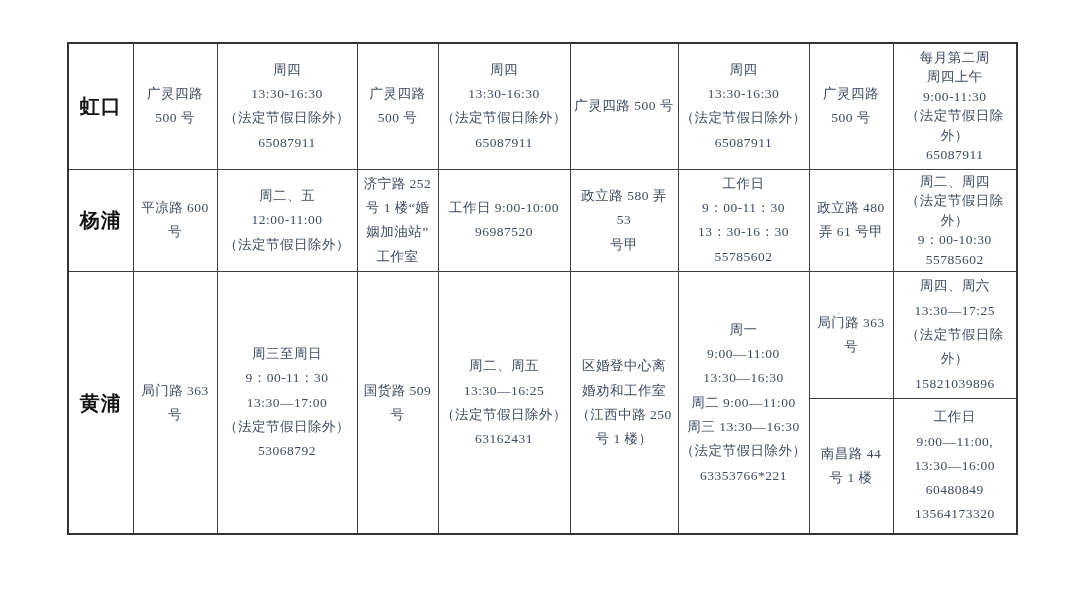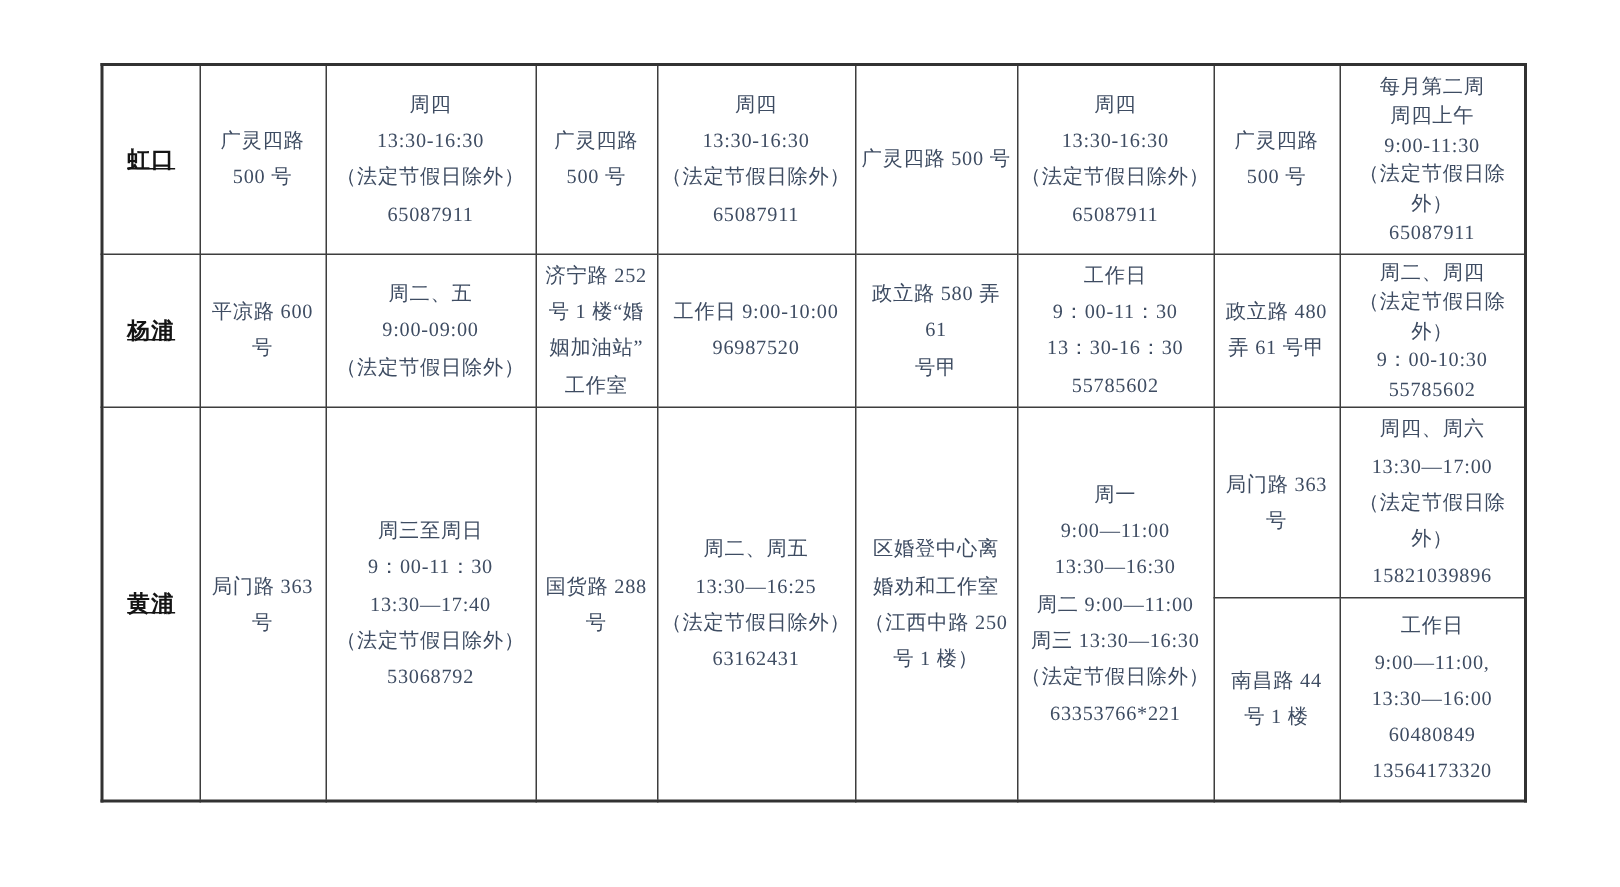--- a/index.html
+++ b/index.html
@@ -30,24 +30,23 @@
     line-height: 1.8;
     letter-spacing: 0.5px;
     color: #3e4c62;
     white-space: pre-line;
     padding: 2px 2px;
     overflow: hidden;
   }
   table.sched td.district {
     font-weight: bold;
     color: #141414;
-    font-size: 15px;
+    font-size: 20px;
     letter-spacing: 1px;
     font-family: "Liberation Sans", "DejaVu Sans", sans-serif;
-    text-decoration: underline;
   }
   table.sched td.tight { line-height: 1.45; font-family: Liberation Serif, serif; }
   tr.r1 { height: 126px; }
   tr.r2 { height: 100px; }
   tr.r3a { height: 124px; }
   tr.r3b { height: 136px; }
 </style>
 </head>
 <body>
 
@@ -91,72 +90,72 @@
 9:00-11:30
 （法定节假日除
 外）
 65087911</td>
     </tr>
     <tr class="r2">
       <td class="district">杨浦</td>
       <td>平凉路 600
 号</td>
       <td>周二、五
-9:00-09:00
+12:00-11:00
 （法定节假日除外）</td>
       <td>济宁路 252
 号 1 楼“婚
 姻加油站”
 工作室</td>
       <td>工作日 9:00-10:00
 96987520</td>
-      <td>政立路 580 弄 61
+      <td>政立路 580 弄 53
 号甲</td>
       <td>工作日
 9：00-11：30
 13：30-16：30
 55785602</td>
       <td>政立路 480
 弄 61 号甲</td>
       <td class="tight">周二、周四
 （法定节假日除
 外）
 9：00-10:30
 55785602</td>
     </tr>
     <tr class="r3a">
       <td class="district" rowspan="2">黄浦</td>
       <td rowspan="2">局门路 363
 号</td>
       <td rowspan="2">周三至周日
 9：00-11：30
-13:30—17:40
+13:30—17:00
 （法定节假日除外）
 53068792</td>
-      <td rowspan="2">国货路 288
+      <td rowspan="2">国货路 509
 号</td>
       <td rowspan="2">周二、周五
 13:30—16:25
 （法定节假日除外）
 63162431</td>
       <td rowspan="2">区婚登中心离
 婚劝和工作室
 （江西中路 250
 号 1 楼）</td>
       <td rowspan="2">周一
 9:00—11:00
 13:30—16:30
 周二 9:00—11:00
 周三 13:30—16:30
 （法定节假日除外）
 63353766*221</td>
       <td>局门路 363
 号</td>
       <td>周四、周六
-13:30—17:00
+13:30—17:25
 （法定节假日除
 外）
 15821039896</td>
     </tr>
     <tr class="r3b">
       <td>南昌路 44
 号 1 楼</td>
       <td>工作日
 9:00—11:00,
 13:30—16:00

